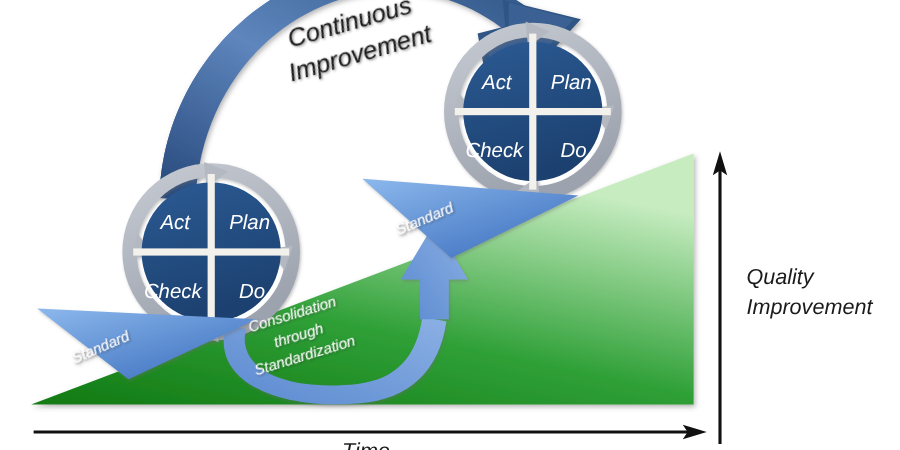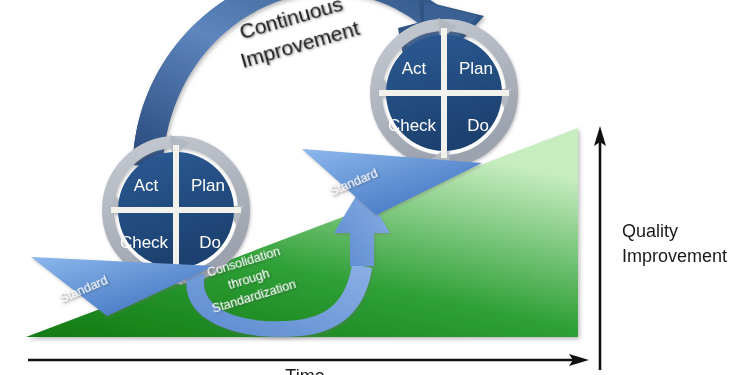--- a/index.html
+++ b/index.html
@@ -13,20 +13,21 @@
     overflow: hidden;
     font-family: "Liberation Sans", sans-serif;
     position: relative;
   }
   #stage {
     position: absolute;
     left: 0;
     top: 0;
     width: 750px;
     height: 375px;
+    font-style: italic;
   }
   #stage svg {
     display: block;
   }
   .txt-white {
     fill: #ffffff;
     font-family: "Liberation Sans", sans-serif;
   }
   .txt-dark {
     fill: #1a1a1a;

